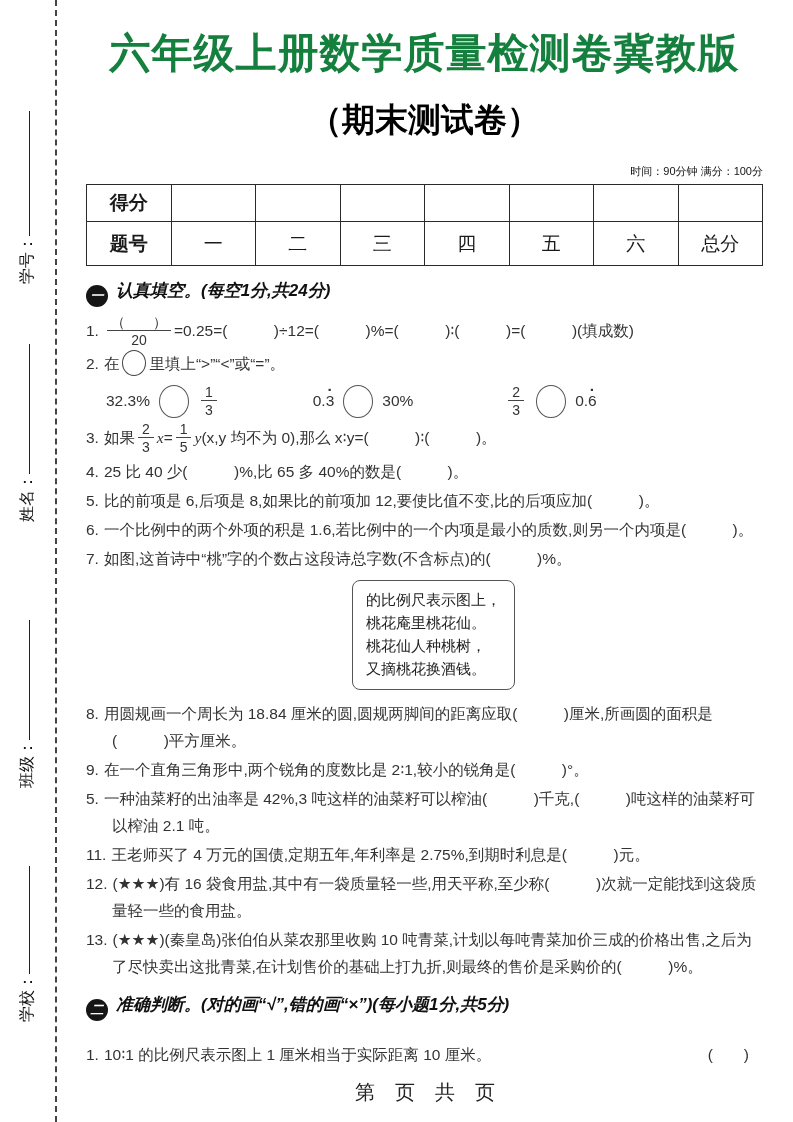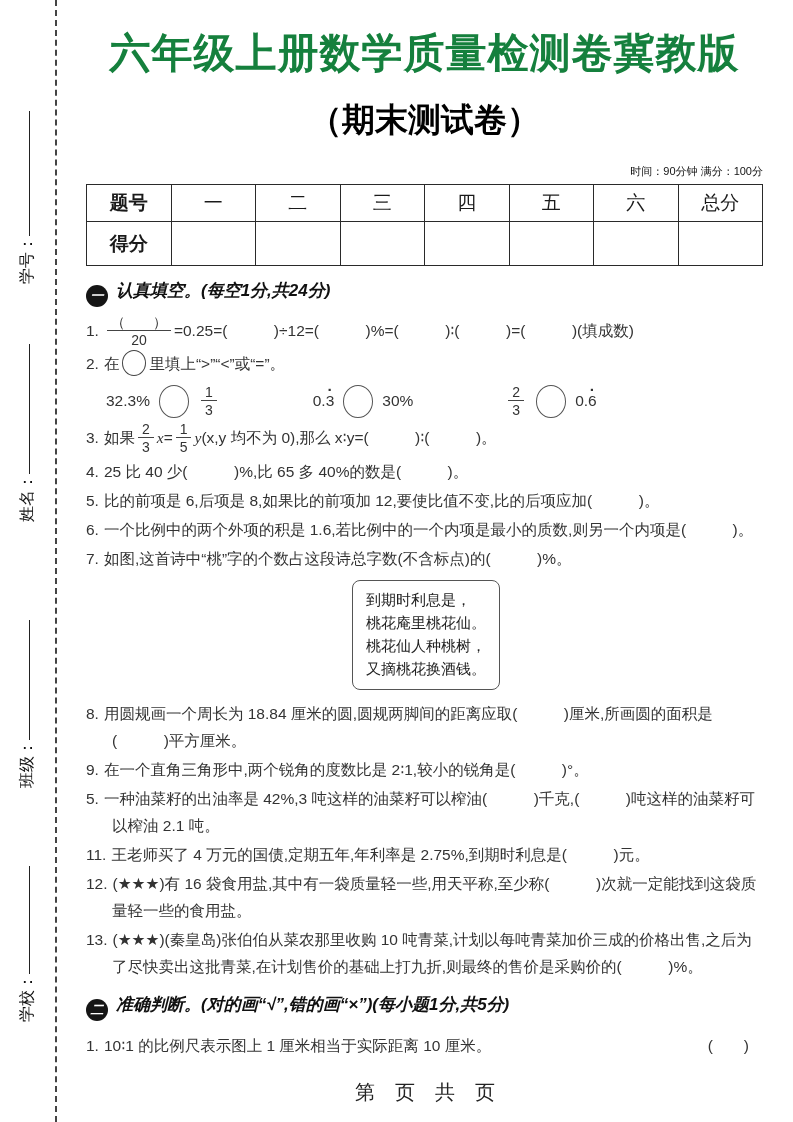--- a/index.html
+++ b/index.html
@@ -68,21 +68,21 @@
   .cmp-circle { display:inline-block; width:30px; height:33px; border:1.5px solid #555; border-radius:50%; margin:0 9px; }
   .rdot { position:relative; display:inline-block; text-indent:0; }
   .rdot::after { content:"·"; position:absolute; top:-0.70em; left:50%; transform:translateX(-50%); font-weight:700; }
 
   .poem {
     width:fit-content; margin:8px 0 10px 266px; border:1.2px solid #555; border-radius:8px;
     padding:8px 13px; font-family:"Liberation Serif","DejaVu Serif",serif;
     font-size:15px; line-height:23px; color:#222;
   }
 
-  .judge { display:flex; justify-content:space-between; font-size:15.5px; line-height:27px; color:#333; margin-top:11px; }
+  .judge { display:flex; justify-content:space-between; font-size:15.5px; line-height:27px; color:#333; margin-top:20px; }
   .judge-text { padding-left:26px; text-indent:-26px; }
   .judge-blank { margin-right:14px; white-space:nowrap; }
 
   .footer { position:absolute; left:57px; right:0; bottom:16px; text-align:center; font-size:20px; color:#222; }
 </style>
 </head>
 <body>
 
 <div class="page">
 
@@ -97,38 +97,38 @@
 
   <div class="main">
 
     <div class="title">六年级上册数学质量检测卷冀教版</div>
     <div class="subtitle">（期末测试卷）</div>
     <div class="time">时间：90分钟  满分：100分</div>
 
     <table class="score-table">
       <tbody>
           <tr>
+        <td class="rowlab">得分</td>
+        <td></td>
+        <td></td>
+        <td></td>
+        <td></td>
+        <td></td>
+        <td></td>
+        <td></td>
+      </tr>
+      <tr>
         <td class="rowlab">题号</td>
         <td>一</td>
         <td>二</td>
         <td>三</td>
         <td>四</td>
         <td>五</td>
         <td>六</td>
         <td>总分</td>
-      </tr>
-      <tr>
-        <td class="rowlab">得分</td>
-        <td></td>
-        <td></td>
-        <td></td>
-        <td></td>
-        <td></td>
-        <td></td>
-        <td></td>
       </tr>
     </tbody>
       </table>
 
     <div class="sec-h">
       <span class="sec-icon">一</span><span>认真填空。</span><span>(每空1分,共24分)</span>
     </div>
 
     <div class="q first">
       <span class="qnum">1.</span><span class="frac"><span class="fn">（　　）</span><span class="fd">20</span></span><span>=0.25=(　　　)÷12=(　　　)%=(　　　)∶(　　　)=(　　　)(填成数)</span>
@@ -166,21 +166,21 @@
     <div class="q">
       <span class="qnum">3.</span><span>如果</span><span class="frac"><span class="fn">2</span><span class="fd">3</span></span><span class="var">x</span><span>=</span><span class="frac"><span class="fn">1</span><span class="fd">5</span></span><span class="var">y</span><span>(x,y 均不为 0),那么 x∶y=(　　　)∶(　　　)。</span>
     </div>
 
     <div class="q"><span class="qnum">4.</span><span>25 比 40 少(　　　)%,比 65 多 40%的数是(　　　)。</span></div>
     <div class="q"><span class="qnum">5.</span><span>比的前项是 6,后项是 8,如果比的前项加 12,要使比值不变,比的后项应加(　　　)。</span></div>
     <div class="q"><span class="qnum">6.</span><span>一个比例中的两个外项的积是 1.6,若比例中的一个内项是最小的质数,则另一个内项是(　　　)。</span></div>
     <div class="q"><span class="qnum">7.</span><span>如图,这首诗中“桃”字的个数占这段诗总字数(不含标点)的(　　　)%。</span></div>
 
     <div class="poem">
-      <div>到期时利息是，</div>
+      <div>的比例尺表示图上，</div>
       <div>桃花庵里桃花仙。</div>
       <div>桃花仙人种桃树，</div>
       <div>又摘桃花换酒钱。</div>
     </div>
 
     <div class="q"><span class="qnum">8.</span><span>用圆规画一个周长为 18.84 厘米的圆,圆规两脚间的距离应取(　　　)厘米,所画圆的面积是(　　　)平方厘米。</span></div>
     <div class="q"><span class="qnum">9.</span><span>在一个直角三角形中,两个锐角的度数比是 2∶1,较小的锐角是(　　　)°。</span></div>
     <div class="q"><span class="qnum">5.</span><span>一种油菜籽的出油率是 42%,3 吨这样的油菜籽可以榨油(　　　)千克,(　　　)吨这样的油菜籽可以榨油 2.1 吨。</span></div>
     <div class="q"><span class="qnum">11.</span><span>王老师买了 4 万元的国债,定期五年,年利率是 2.75%,到期时利息是(　　　)元。</span></div>
     <div class="q"><span class="qnum">12.</span><span>(★★★)有 16 袋食用盐,其中有一袋质量轻一些,用天平称,至少称(　　　)次就一定能找到这袋质量轻一些的食用盐。</span></div>

